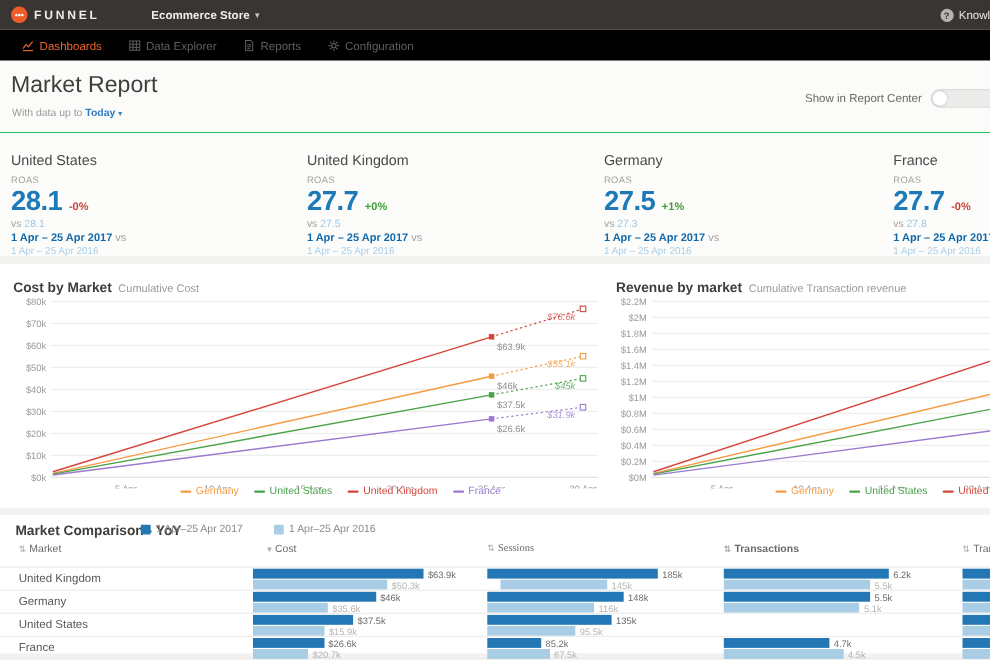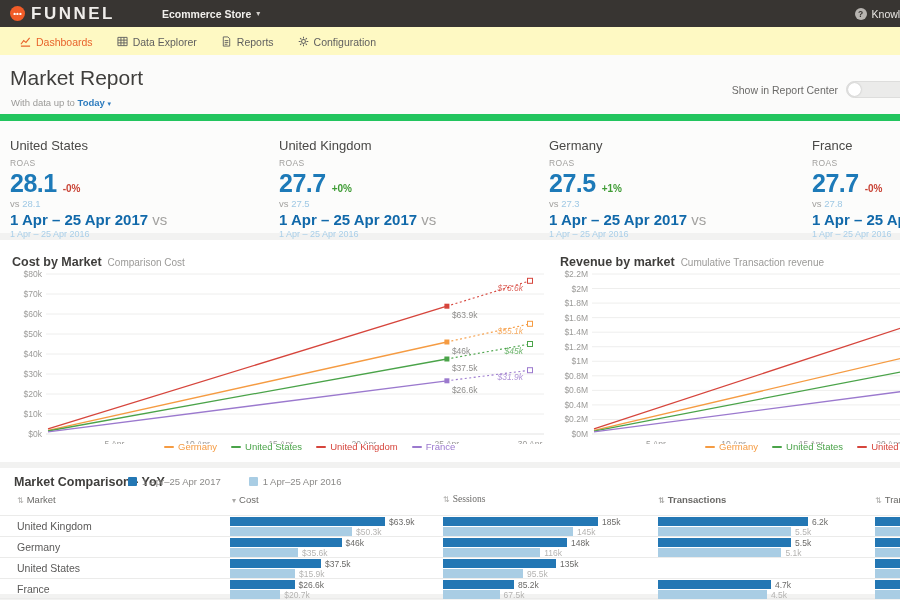--- a/index.html
+++ b/index.html
@@ -1,54 +1,54 @@
 <!DOCTYPE html>
 <html><head>
 <meta charset="utf-8">
 <style>
 *{margin:0;padding:0;box-sizing:border-box}
 html,body{width:900px;height:600px;overflow:hidden;background:#f2f2f1;font-family:"Liberation Sans","DejaVu Sans",sans-serif;position:relative}
 
 .topbar{position:absolute;left:0;top:0;width:900px;height:27px;background:#383532;display:flex;align-items:center;color:#dcdad7;font-size:11px}
 .logo{display:flex;align-items:center;gap:6px;padding-left:10px;cursor:pointer}
 .logo-circle{width:15px;height:15px;border-radius:50%;background:#f05c28;color:#fff;font-size:8px;font-weight:bold;display:flex;align-items:center;justify-content:center;letter-spacing:0;line-height:1}
-.brand{font-weight:bold;letter-spacing:2.5px;color:#efedea;font-size:17px}
+.brand{font-weight:bold;letter-spacing:2.5px;color:#efedea;font-size:11px}
 .account{margin-left:47px;display:flex;align-items:center;gap:5px;color:#f1efec;font-weight:bold;font-size:10.5px;cursor:pointer}
 .caret{font-size:8px;color:#cfccc8}
 .tspacer{flex:1}
 .help{display:flex;align-items:center;gap:5px;margin-right:-6px;cursor:pointer;font-size:10.5px;color:#e8e6e3}
 .help-circle{width:12px;height:12px;border-radius:50%;background:#b7b4b0;color:#383532;font-size:8.5px;font-weight:bold;display:flex;align-items:center;justify-content:center}
 
-.navbar{position:absolute;left:0;top:27px;width:900px;height:32px;background:#fef9c3;border-bottom:1px solid #e2e2e2;display:flex;padding-left:8px}
+.navbar{position:absolute;left:0;top:27px;width:900px;height:32px;background:#000000;border-bottom:1px solid #e2e2e2;display:flex;padding-left:8px}
 .tab{display:flex;align-items:center;gap:5px;padding:0 12px;font-size:10.5px;color:#5f5f5f;cursor:pointer;border-bottom:2px solid transparent}
 .tab.active{color:#e8642c;border-bottom-color:#e8642c}
 .tab svg{display:block}
 
-.header-section{position:absolute;left:0;top:55px;width:900px;height:66px;background:#fbfbfa;border-bottom:7px solid #22c55e}
+.header-section{position:absolute;left:0;top:55px;width:900px;height:66px;background:#fbfbfa;border-bottom:1px solid #22c55e}
 .page-title{position:absolute;left:10px;top:11px;font-size:21px;color:#3f3e3c}
 .sub-row{position:absolute;left:11px;top:42px;font-size:9.5px;color:#9b9a98}
 .sub-link{color:#2e7cbe;font-weight:bold;cursor:pointer}
 .sub-link .caret{color:#2e7cbe;font-size:7px}
 .report-center-label{position:absolute;right:62px;top:29px;font-size:10.5px;color:#6b6a68}
 .toggle{position:absolute;right:-14px;top:26px;width:68px;height:17px;border-radius:9px;background:#ebebea;border:1px solid #dddddc;cursor:pointer}
 .toggle-knob{position:absolute;left:1px;top:1px;width:13px;height:13px;border-radius:50%;background:#fff;box-shadow:0 0 2px rgba(0,0,0,.25)}
 
 .kpi-section{position:absolute;left:0;top:121px;width:900px;height:112px;background:#fcfcfb}
 .kpi{position:absolute;top:17px;width:270px}
 .kpi-country{font-size:13px;color:#4a4947}
 .kpi-metric{font-size:8.5px;color:#a09f9d;letter-spacing:.4px;margin-top:5px}
 .kpi-valuerow{margin-top:1px;display:flex;align-items:baseline;gap:6px}
 .kpi-value{font-size:25px;font-weight:bold;color:#1d7ab8;letter-spacing:-.5px}
 .kpi-delta{font-size:10px;font-weight:bold}
 .kpi-delta.positive{color:#3f9c35}
 .kpi-delta.negative{color:#c94335}
 .kpi-vs{font-size:9.5px;margin-top:0}
 .kpi-vs .vs,.kpi-period .vs{color:#a3a2a0}
 .kpi-vs .vsv{color:#9fc8e4}
-.kpi-period{font-size:15px;margin-top:2px;font-weight:bold;color:#1169aa}
+.kpi-period{font-size:10px;margin-top:2px;font-weight:bold;color:#1169aa}
 .kpi-period .vs{font-weight:normal}
 .kpi-prev{font-size:9px;color:#a9cfe9;margin-top:1px}
 
 .charts-card{position:absolute;left:0;top:240px;width:900px;height:222px;background:#fff}
 .chart{position:absolute;top:0;height:222px}
 .chart-title-row{position:absolute;top:12px;left:8px;white-space:nowrap}
 .chart-title{font-size:12.5px;font-weight:bold;color:#3f3e3c}
 .chart-subtitle{font-size:10px;color:#9b9a98;margin-left:6px}
 .chart-svg{position:absolute;left:0;top:28px}
 .chart-legend{position:absolute;top:201px;display:flex;gap:14px;white-space:nowrap}
@@ -191,21 +191,21 @@
       </div>
       <div class="kpi-vs"><span class="vs">vs</span> <span class="vsv">27.8</span></div>
       <div class="kpi-period"><span>1 Apr – 25 Apr 2017</span> <span class="vs">vs</span></div>
       <div class="kpi-prev">1 Apr – 25 Apr 2016</div>
     </div>
   </div>
 
 <div class="charts-card">
   <div class="chart" style="left:4px;width:540px">
     <div class="chart-title-row">
-      <span class="chart-title">Cost by Market</span><span class="chart-subtitle">Comparison Cost</span>
+      <span class="chart-title">Cost by Market</span><span class="chart-subtitle">Cumulative Cost</span>
     </div>
     <div class="chart-svg" id="cost-svg"><svg width="540" height="176">
           <line x1="42" x2="540" y1="166" y2="166" stroke="#e3e3e2"></line>
           <text x="38" y="169" text-anchor="end" font-size="8.5" fill="#9b9a98">$0k</text>
           <line x1="42" x2="540" y1="146" y2="146" stroke="#eeeeed"></line>
           <text x="38" y="149" text-anchor="end" font-size="8.5" fill="#9b9a98">$10k</text>
           <line x1="42" x2="540" y1="126" y2="126" stroke="#eeeeed"></line>
           <text x="38" y="129" text-anchor="end" font-size="8.5" fill="#9b9a98">$20k</text>
           <line x1="42" x2="540" y1="106" y2="106" stroke="#eeeeed"></line>
           <text x="38" y="109" text-anchor="end" font-size="8.5" fill="#9b9a98">$30k</text>
@@ -331,41 +331,41 @@
         <span class="tbl-legend-sq" style="background: rgb(35, 119, 180);"></span>
         <span>1 Apr–25 Apr 2017</span>
       </span>
       <span class="tbl-legend-item">
         <span class="tbl-legend-sq" style="background: rgb(169, 205, 228);"></span>
         <span>1 Apr–25 Apr 2016</span>
       </span>
     </div>
   <div class="thead" id="thead">
       <span class="th" style="left: 17px;"><span class="sort">⇅</span><span>Market</span></span>
-      <span class="th" style="left: 232px;"><span class="sort">▾</span><span>Cost</span></span>
+      <span class="th" style="left: 243px;"><span class="sort">▾</span><span>Cost</span></span>
       <span class="th" style="left: 443px; font-family: Liberation Serif, serif;"><span class="sort">⇅</span><span>Sessions</span></span>
       <span class="th" style="left: 658px; font-weight: bold;"><span class="sort">⇅</span><span>Transactions</span></span>
       <span class="th" style="left: 875px;"><span class="sort">⇅</span><span>Transac</span></span>
     </div>
   <div id="tbody">
       <div class="trow" style="top: 47px;">
         <div class="td-market">United Kingdom</div>
         <div class="bars" style="left: 230px;">
           <div class="bar dark" style="width: 155px;">
             <span class="blabel">$63.9k</span>
           </div>
           <div class="bar light" style="width: 122px;">
             <span class="blabel">$50.3k</span>
           </div>
         </div>
         <div class="bars" style="left: 443px;">
           <div class="bar dark" style="width: 155px;">
             <span class="blabel">185k</span>
           </div>
-          <div class="bar light" style="width: 130px;">
+          <div class="bar light" style="width: 97px; margin-left: 12px;">
             <span class="blabel">145k</span>
           </div>
         </div>
         <div class="bars" style="left: 658px;">
           <div class="bar dark" style="width: 150px;">
             <span class="blabel">6.2k</span>
           </div>
           <div class="bar light" style="width: 133.1px;">
             <span class="blabel">5.5k</span>
           </div>
@@ -433,29 +433,29 @@
         <div class="td-market">France</div>
         <div class="bars" style="left: 230px;">
           <div class="bar dark" style="width: 64.5px;">
             <span class="blabel">$26.6k</span>
           </div>
           <div class="bar light" style="width: 50.2px;">
             <span class="blabel">$20.7k</span>
           </div>
         </div>
         <div class="bars" style="left: 443px;">
-          <div class="bar dark" style="width: 71px;">
+          <div class="bar dark" style="width: 49px;">
             <span class="blabel">85.2k</span>
           </div>
           <div class="bar light" style="width: 56.6px;">
             <span class="blabel">67.5k</span>
           </div>
         </div>
         <div class="bars" style="left: 658px;">
-          <div class="bar dark" style="width: 113px;">
+          <div class="bar dark" style="width: 96px;">
             <span class="blabel">4.7k</span>
           </div>
           <div class="bar light" style="width: 108.9px;">
             <span class="blabel">4.5k</span>
           </div>
         </div>
         <div class="bars" style="left: 875px;">
           <div class="bar dark" style="width: 40px;"></div>
           <div class="bar light" style="width: 33px;"></div>
         </div>

